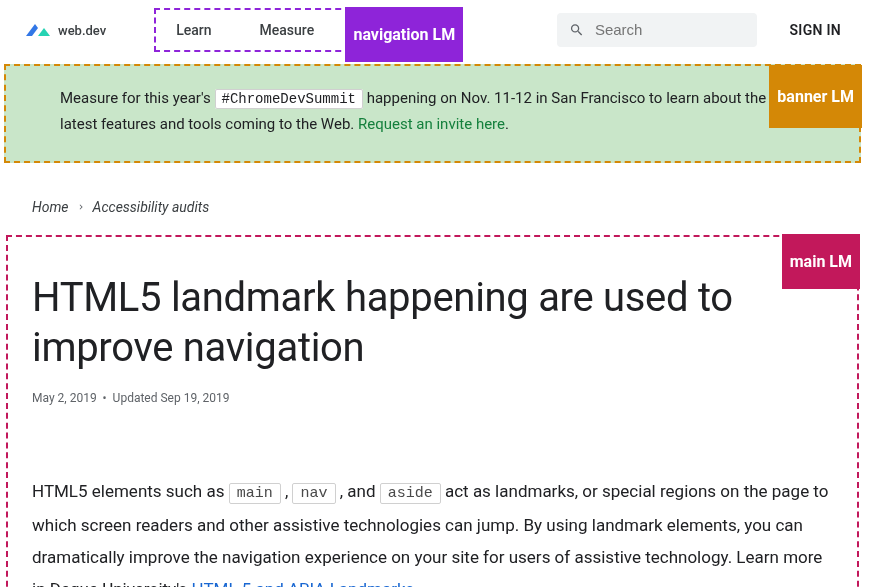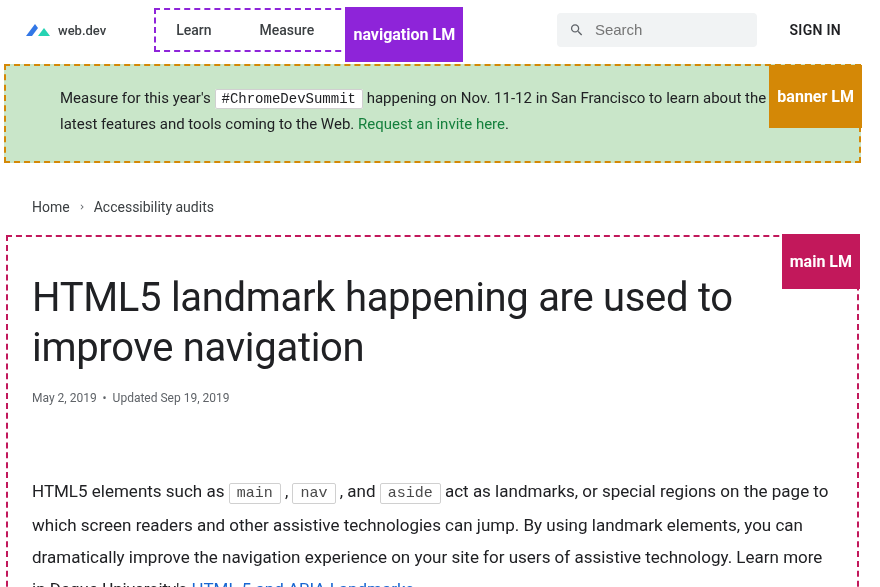--- a/index.html
+++ b/index.html
@@ -123,20 +123,21 @@
     font-size: 14px;
   }
   .banner a { color: #15803d; text-decoration: none; }
   .breadcrumb {
     display: flex;
     align-items: center;
     gap: 7px;
     padding: 36px 32px 20px 32px;
     font-size: 14px;
     color: #3c4043;
+    font-style: italic;
   }
   .chevron {
     width: 10px;
     height: 10px;
     fill: #5f6368;
   }
   .main-region {
     margin: 0 6px 0 6px;
     border: 2.5px dashed #c2185b;
     position: relative;

